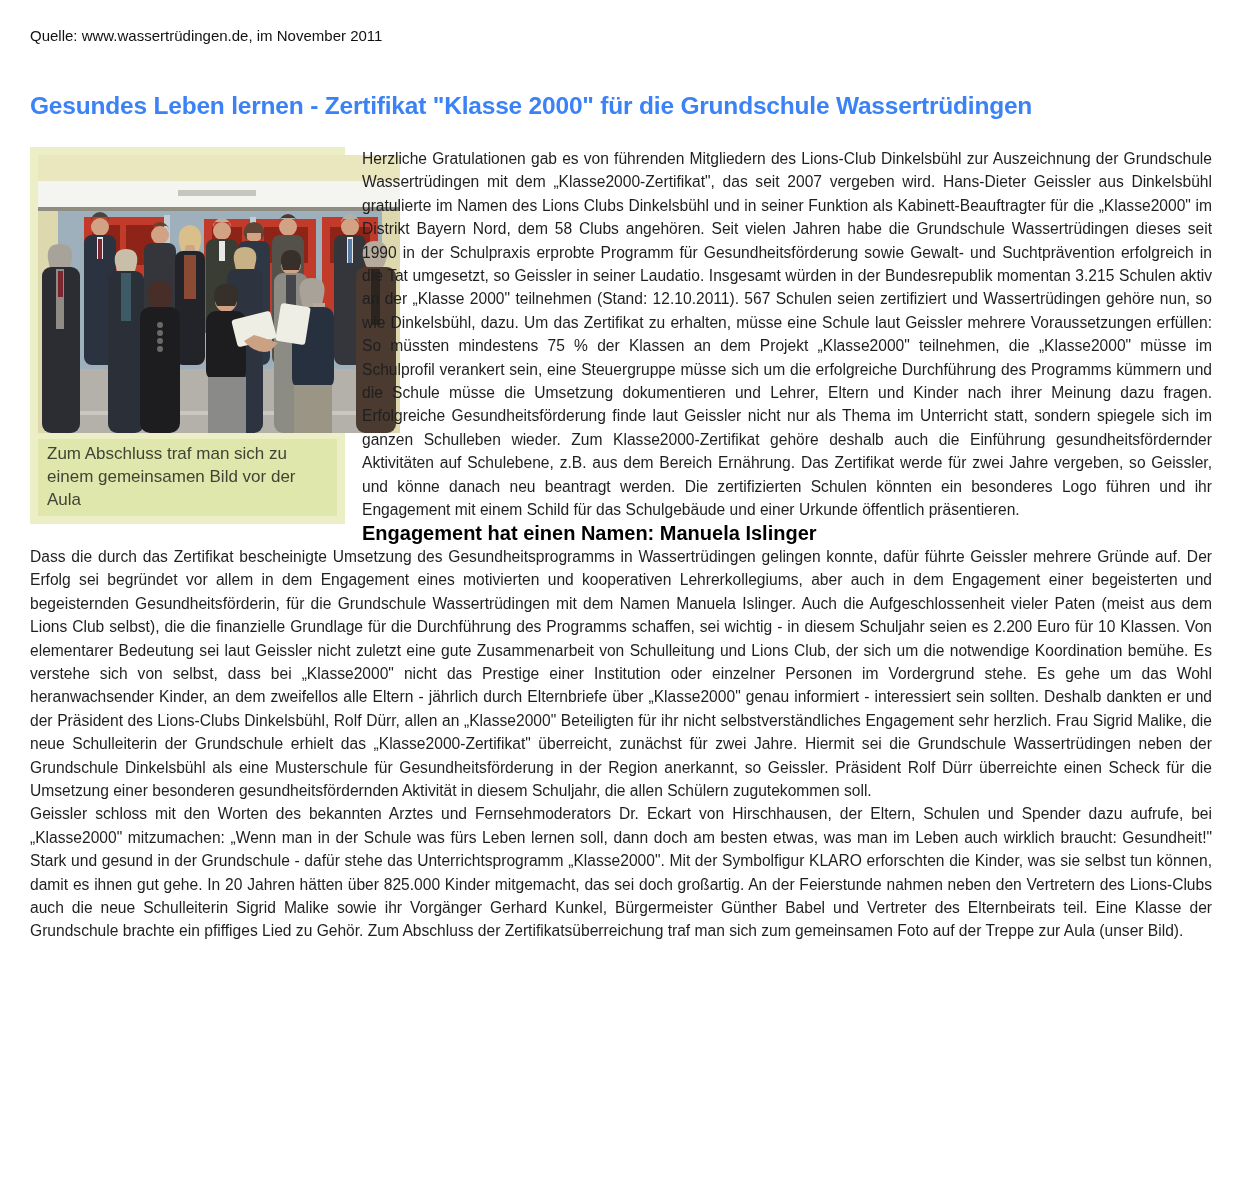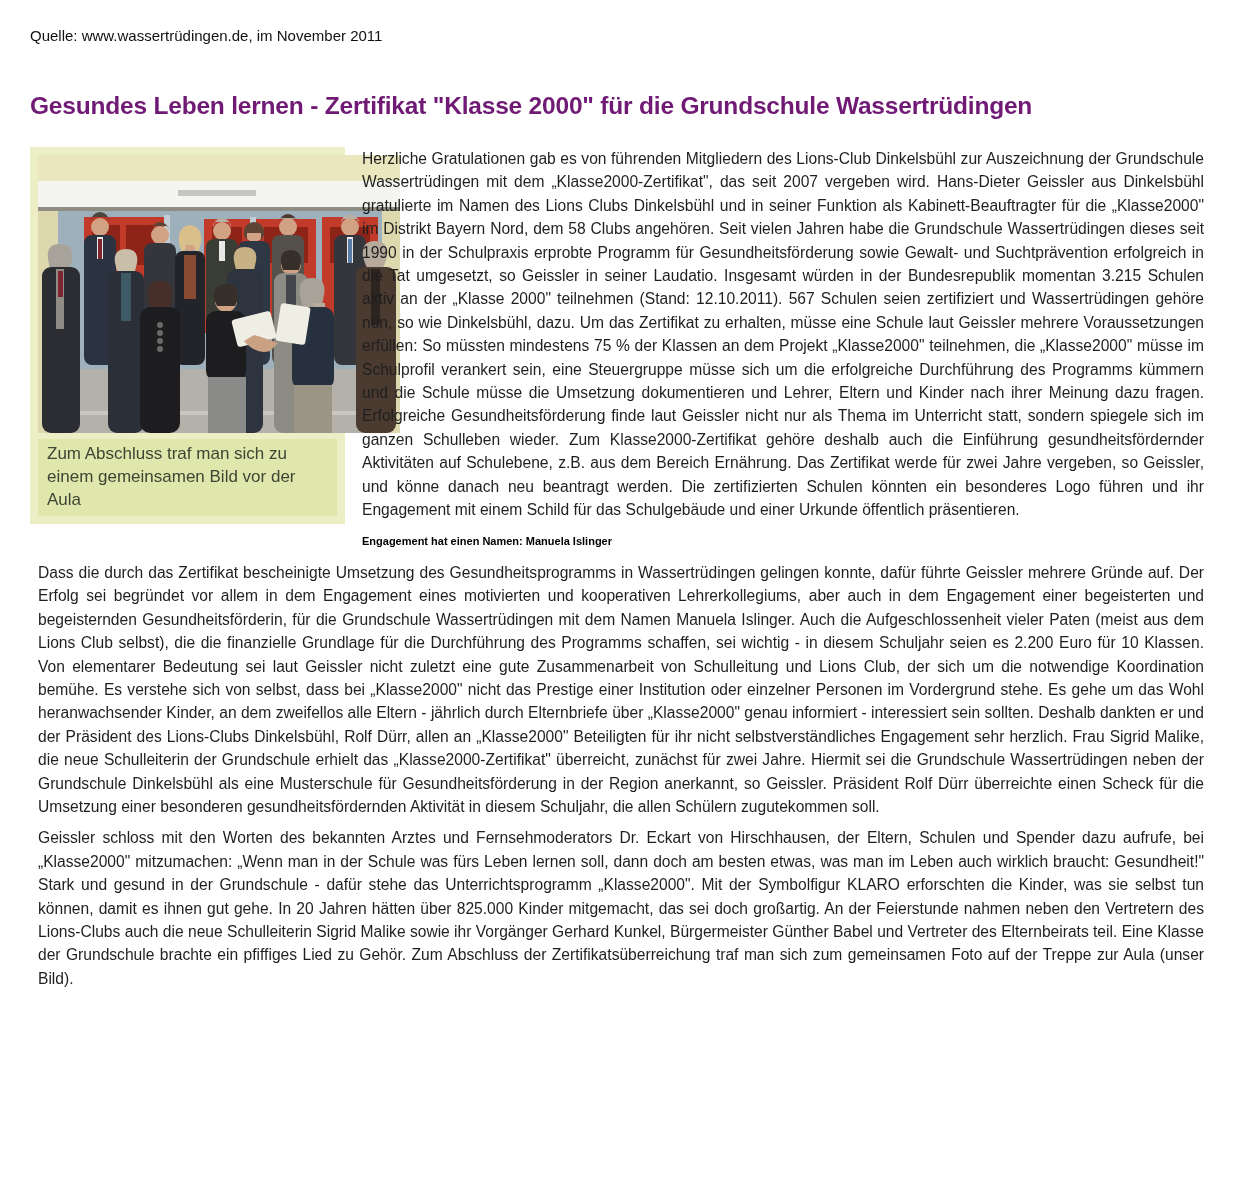--- a/index.html
+++ b/index.html
@@ -13,27 +13,27 @@
   body{
     width:1241px;height:1177px;overflow:hidden;
     font-family:"Liberation Sans","DejaVu Sans",sans-serif;
     color:var(--text);
   }
   .page{padding:26px 29px 0 30px;}
   .source-line{
     text-align:left;font-size:15px;line-height:20px;color:#111;margin:0;
   }
   .headline{
-    margin:46px 0 0 0;font-size:24.5px;line-height:28px;font-weight:bold;color:#701a75;
+    margin:46px 0 0 0;font-size:24.5px;line-height:28px;font-weight:bold;color:#3b82f6;
     letter-spacing:-0.2px;
   }
   .article{margin-top:27px;font-size:15.6px;line-height:23.4px;text-align:justify;}
-  .article p{margin:8px;}
+  .article p{margin:0;}
   .article h2{
-    margin:0;font-size:11px;line-height:23.4px;font-weight:bold;text-align:left;color:#000;
+    margin:0;font-size:20px;line-height:23.4px;font-weight:bold;text-align:left;color:#000;
   }
   .figure{
     float:left;width:315px;margin:0 17px 10px 0;
     background:var(--figure-bg);
     box-sizing:border-box;padding:8px;
   }
   .photo{display:block;width:362px;height:278px;}
   .figure-caption{
     margin-top:6px;background:var(--caption-bg);
     padding:3px 9px 5px 9px;

